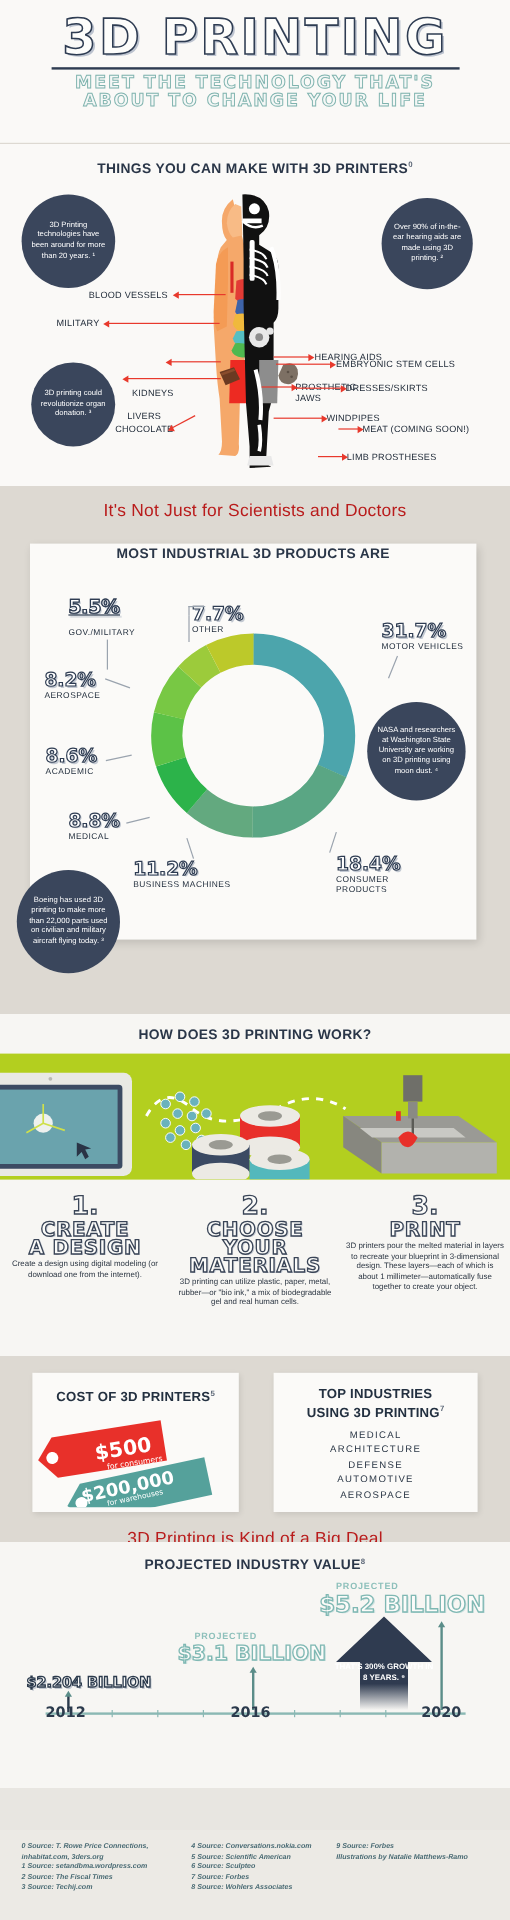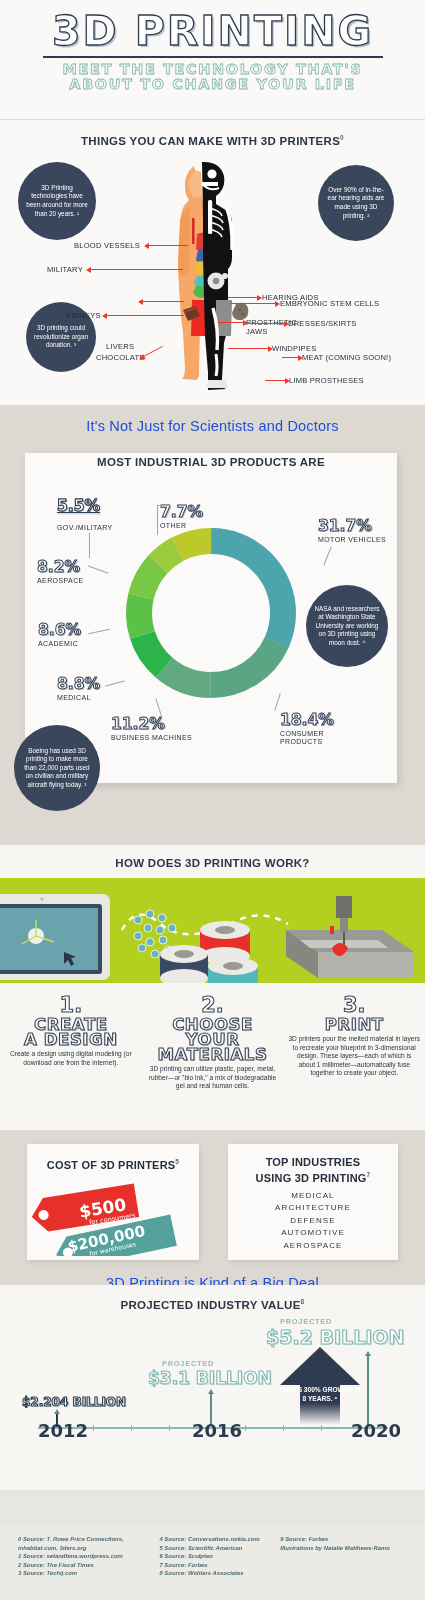--- a/index.html
+++ b/index.html
@@ -31,21 +31,21 @@
     font-family: "DejaVu Sans", sans-serif;
   }
 
   
   .sec-head {
     text-align: center; font-weight: bold; color: #2a3648;
     font-size: 11.5px; letter-spacing: .3px;
   }
   .sup { font-size: 6.5px; vertical-align: super; color: #5d6878; }
   .band-title {
-    text-align: center; color: #1d4ed8; font-size: 14.5px;
+    text-align: center; color: #b91c1c; font-size: 14.5px;
     padding: 13px 0 9px; letter-spacing: .2px;
   }
 
   
   .sec1 { position: relative; height: 285px; background: #faf9f7; }
   .sec1 .sec-head { padding-top: 14px; }
   .bubble {
     position: absolute; border-radius: 50%; background: #3a465c;
     color: #fff; font-size: 6.4px; line-height: 8.6px; text-align: center;
     display: flex; align-items: center; justify-content: center;
@@ -129,21 +129,21 @@
   }
   .v2012 { font-size: 12px; -webkit-text-stroke: 1.1px #2b3a4c; text-shadow: 1.3px 1.3px 0 #c2c8d0; }
   .v2016 { font-size: 17px; -webkit-text-stroke: 1.1px #7fb8b3; text-shadow: 1.3px 1.3px 0 #cfe2e0; }
   .v2020 { font-size: 19px; -webkit-text-stroke: 1.1px #7fb8b3; text-shadow: 1.3px 1.3px 0 #cfe2e0; }
   .proj-lbl {
     position: absolute; font-size: 7.5px; font-weight: bold; color: #8ec0bb;
     letter-spacing: .7px;
   }
   .axis { position: absolute; left: 38px; top: 110px; width: 350px; height: 1.6px; background: #8bb8b4; }
   .tick { position: absolute; width: 1.4px; height: 6px; background: #8bb8b4; top: -2.5px; }
-  .yr { position: absolute; font-size: 18px; font-weight: bold; color: #2b3a4c;
+  .yr { position: absolute; font-size: 12px; font-weight: bold; color: #2b3a4c;
        font-family: "DejaVu Sans", sans-serif; top: 103px; }
   .uparrow { position: absolute; width: 1.5px; background: #5b8d89; }
   .uparrow::before {
     content: ''; position: absolute; top: -4px; left: -2.5px;
     border-left: 3.2px solid transparent; border-right: 3.2px solid transparent;
     border-bottom: 5px solid #5b8d89;
   }
   .growth-arrow { position: absolute; left: 278px; top: 28px; width: 84px; height: 80px; }
   .growth-txt {
     position: absolute; top: 40px; left: 0; width: 84px; text-align: center;
@@ -254,21 +254,21 @@
   <div style="position:absolute; top:255px; left:0; width:425px; height:130px;">
     <div class="lbl" style="left:74px; top:-14px;">BLOOD VESSELS</div>
     <div class="arrow l" style="left:148px; top:-10px; width:40px;"></div>
 
     <div class="lbl" style="left:47px; top:10px;">MILITARY</div>
     <div class="arrow l" style="left:90px; top:14px; width:93px;"></div>
 
     <div class="lbl" style="left:106px; top:42px;margin-top:45px;">LIVERS</div>
     <div class="arrow l" style="left:142px; top:46px; width:42px;"></div>
 
-    <div class="lbl" style="left:66px; top:56px;">KIDNEYS</div>
+    <div class="lbl" style="left:66px; top:68px;padding-left:44px;">KIDNEYS</div>
     <div class="arrow l" style="left:106px; top:60px; width:78px;"></div>
 
     <div class="lbl" style="left:96px; top:98px;">CHOCOLATE</div>
     <div class="arrow l" style="left:142px; top:96px; width:22px; transform:rotate(-28deg);"></div>
 
     <div class="lbl" style="left:280px; top:44px;">EMBRYONIC STEM CELLS</div>
     <div class="arrow r" style="left:230px; top:48px; width:46px;"></div>
 
     <div class="lbl" style="left:288px; top:64px;">DRESSES/SKIRTS</div>
     <div class="arrow r" style="left:243px; top:68px; width:42px;"></div>

